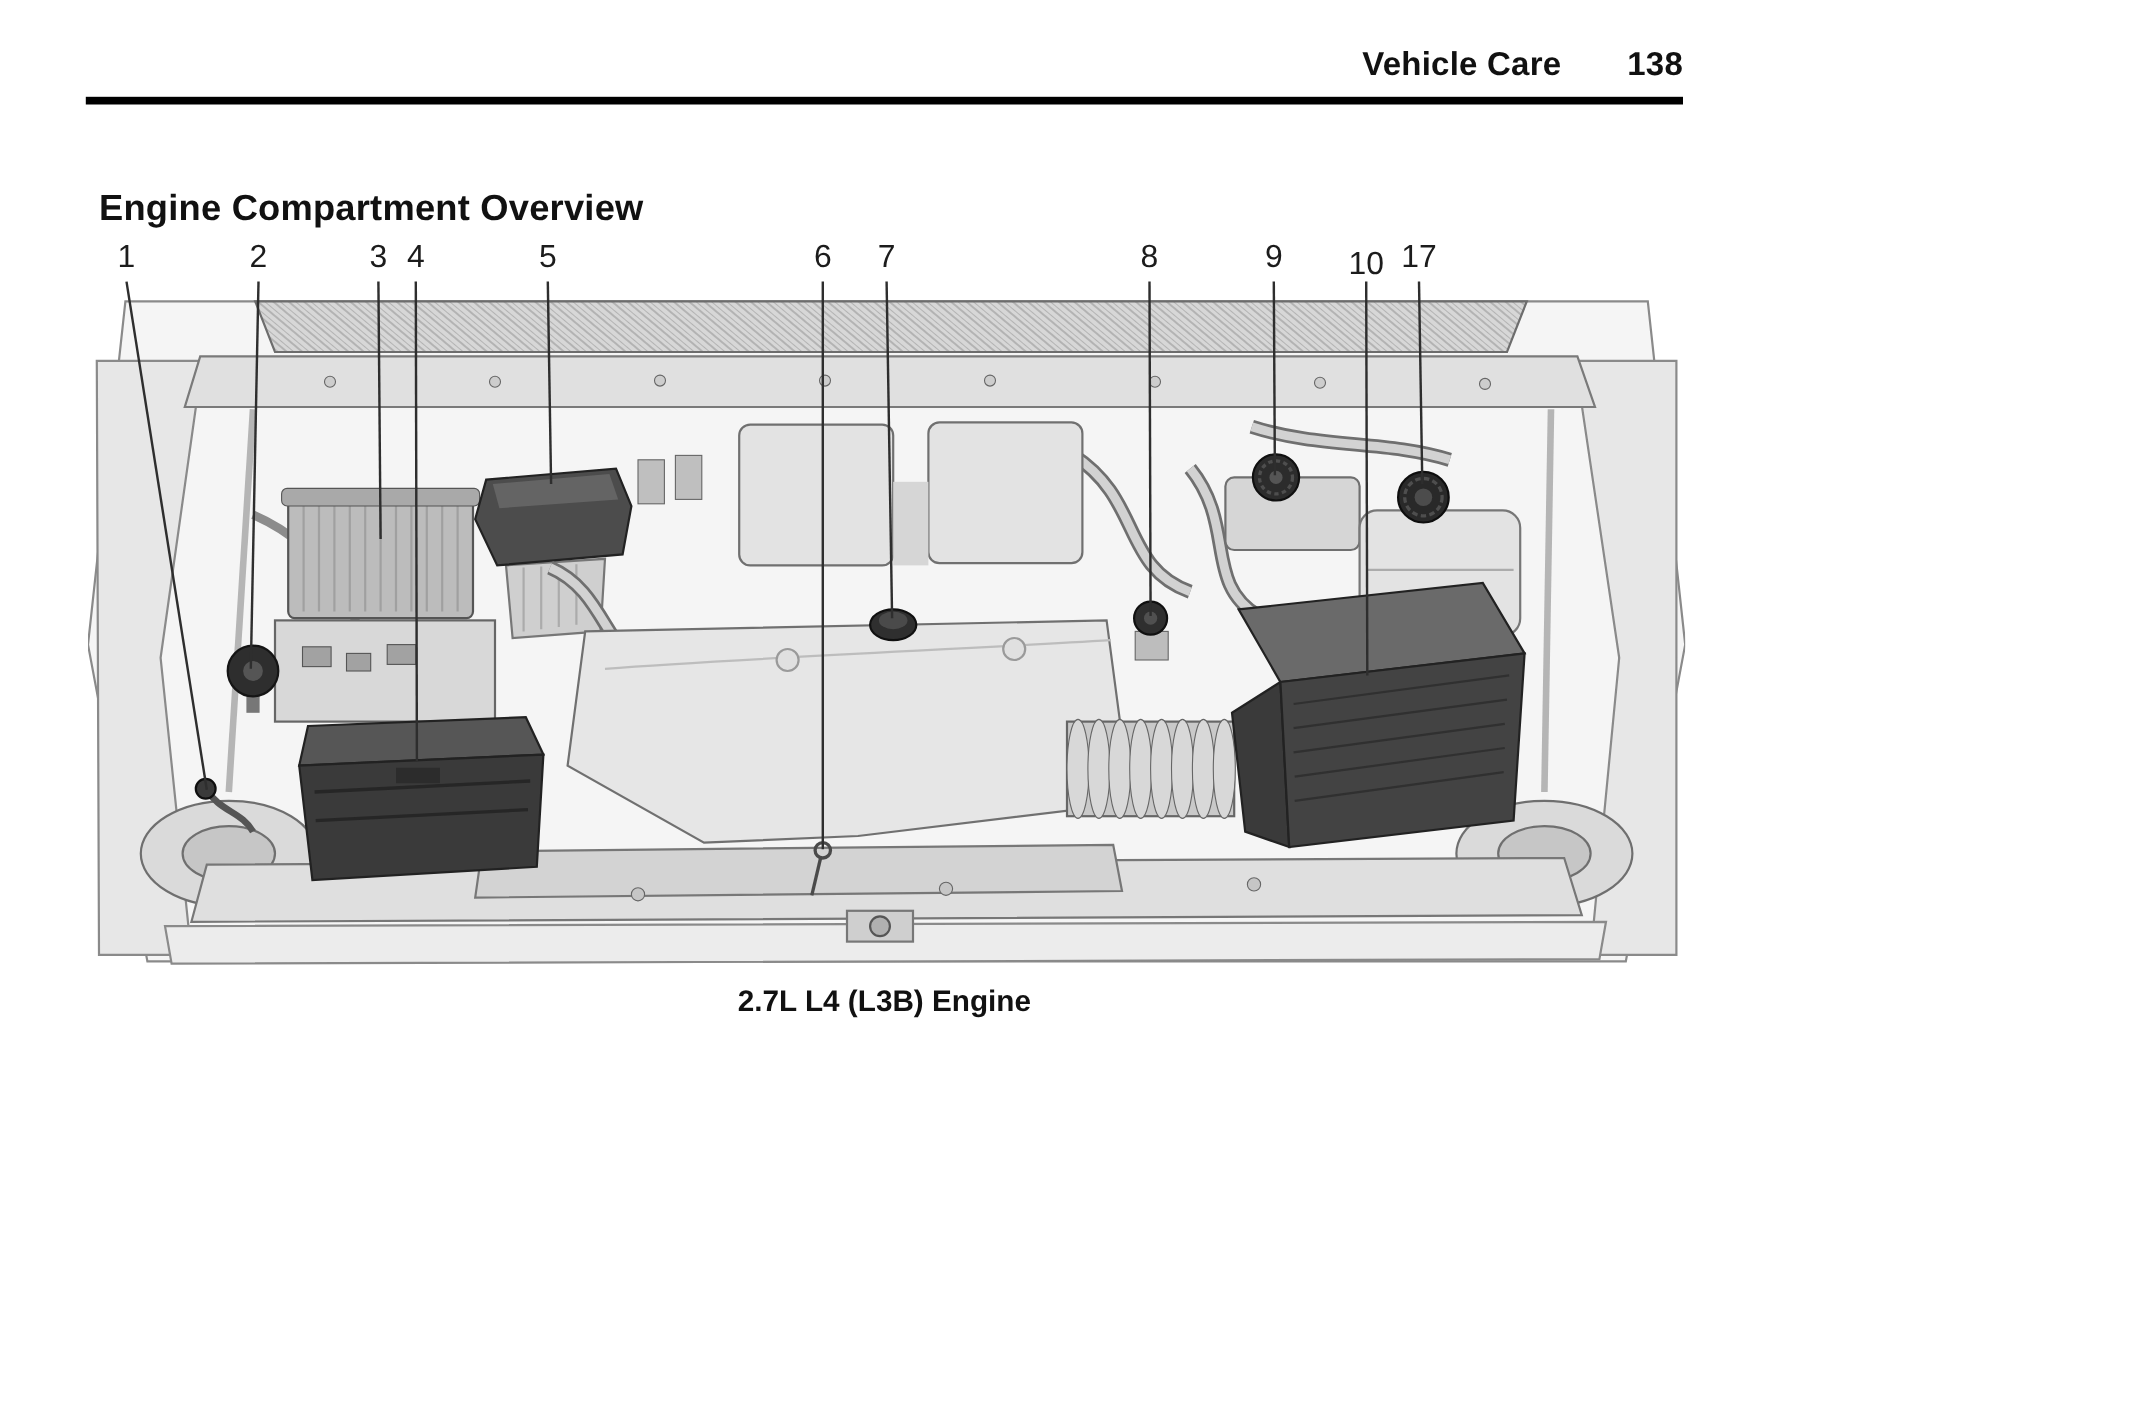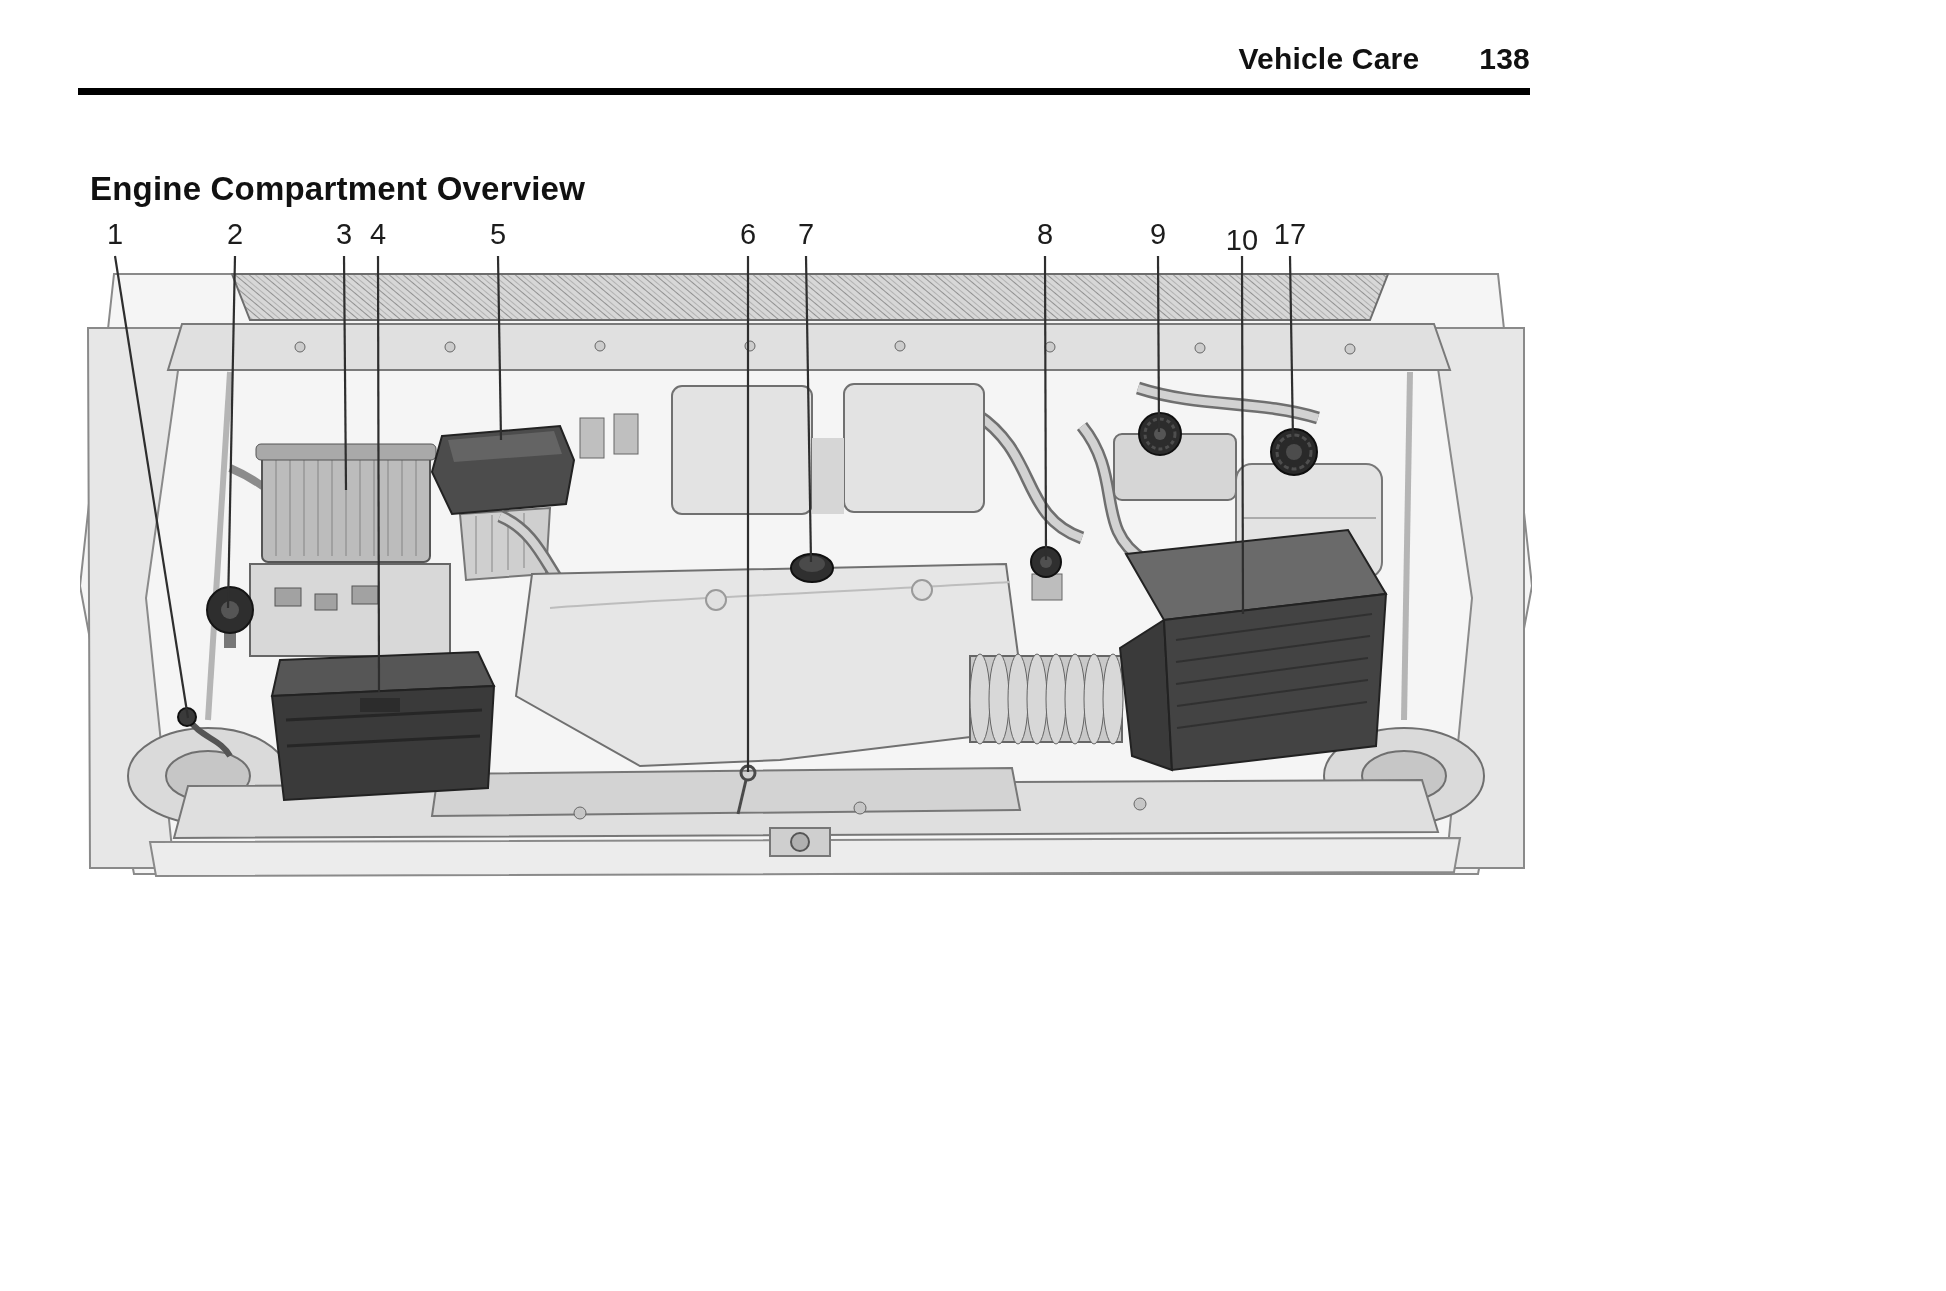--- a/index.html
+++ b/index.html
@@ -237,14 +237,15 @@
       <div class="callout-label" style="left: 378px; top: 220px;">4</div>
       <div class="callout-label" style="left: 498px; top: 220px;">5</div>
       <div class="callout-label" style="left: 748px; top: 220px;">6</div>
       <div class="callout-label" style="left: 806px; top: 220px;">7</div>
       <div class="callout-label" style="left: 1045px; top: 220px;">8</div>
       <div class="callout-label" style="left: 1158px; top: 220px;">9</div>
       <div class="callout-label" style="left: 1242px; top: 226px;">10</div>
       <div class="callout-label" style="left: 1290px; top: 220px;">17</div>
     </div>
 
+  <div class="figure-caption">2.7L L4 (L3B) Engine</div>
 
 </div>
 
 </body></html>

